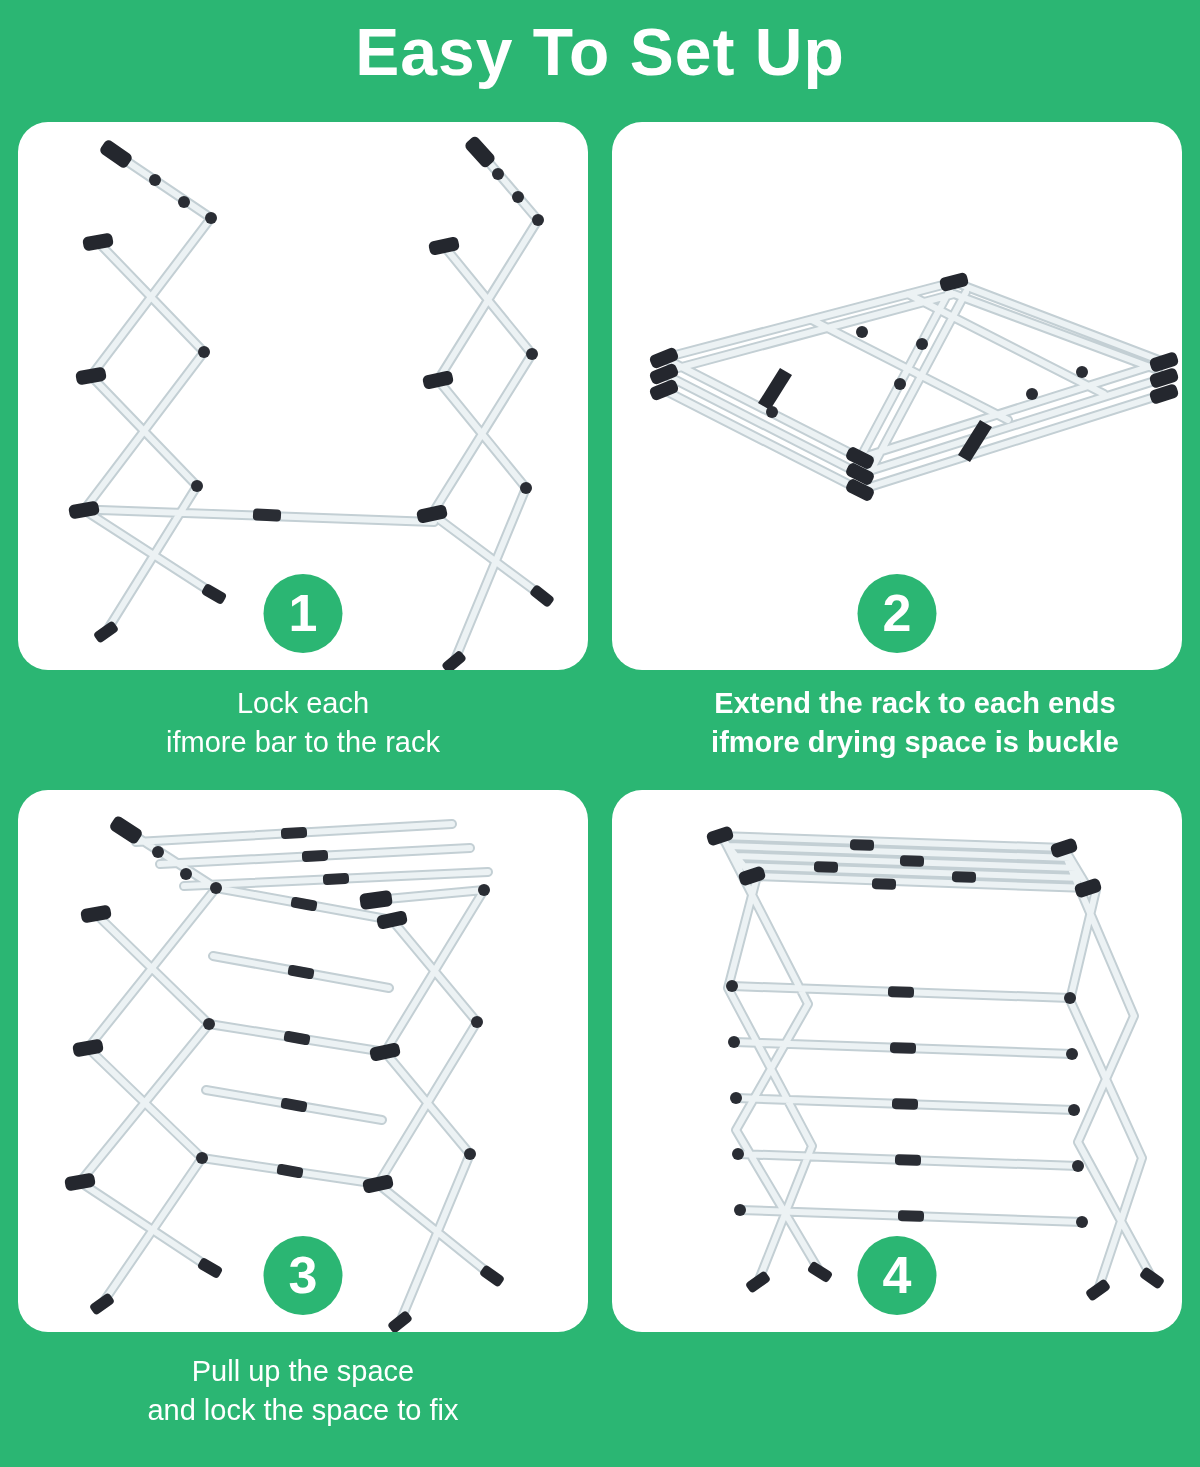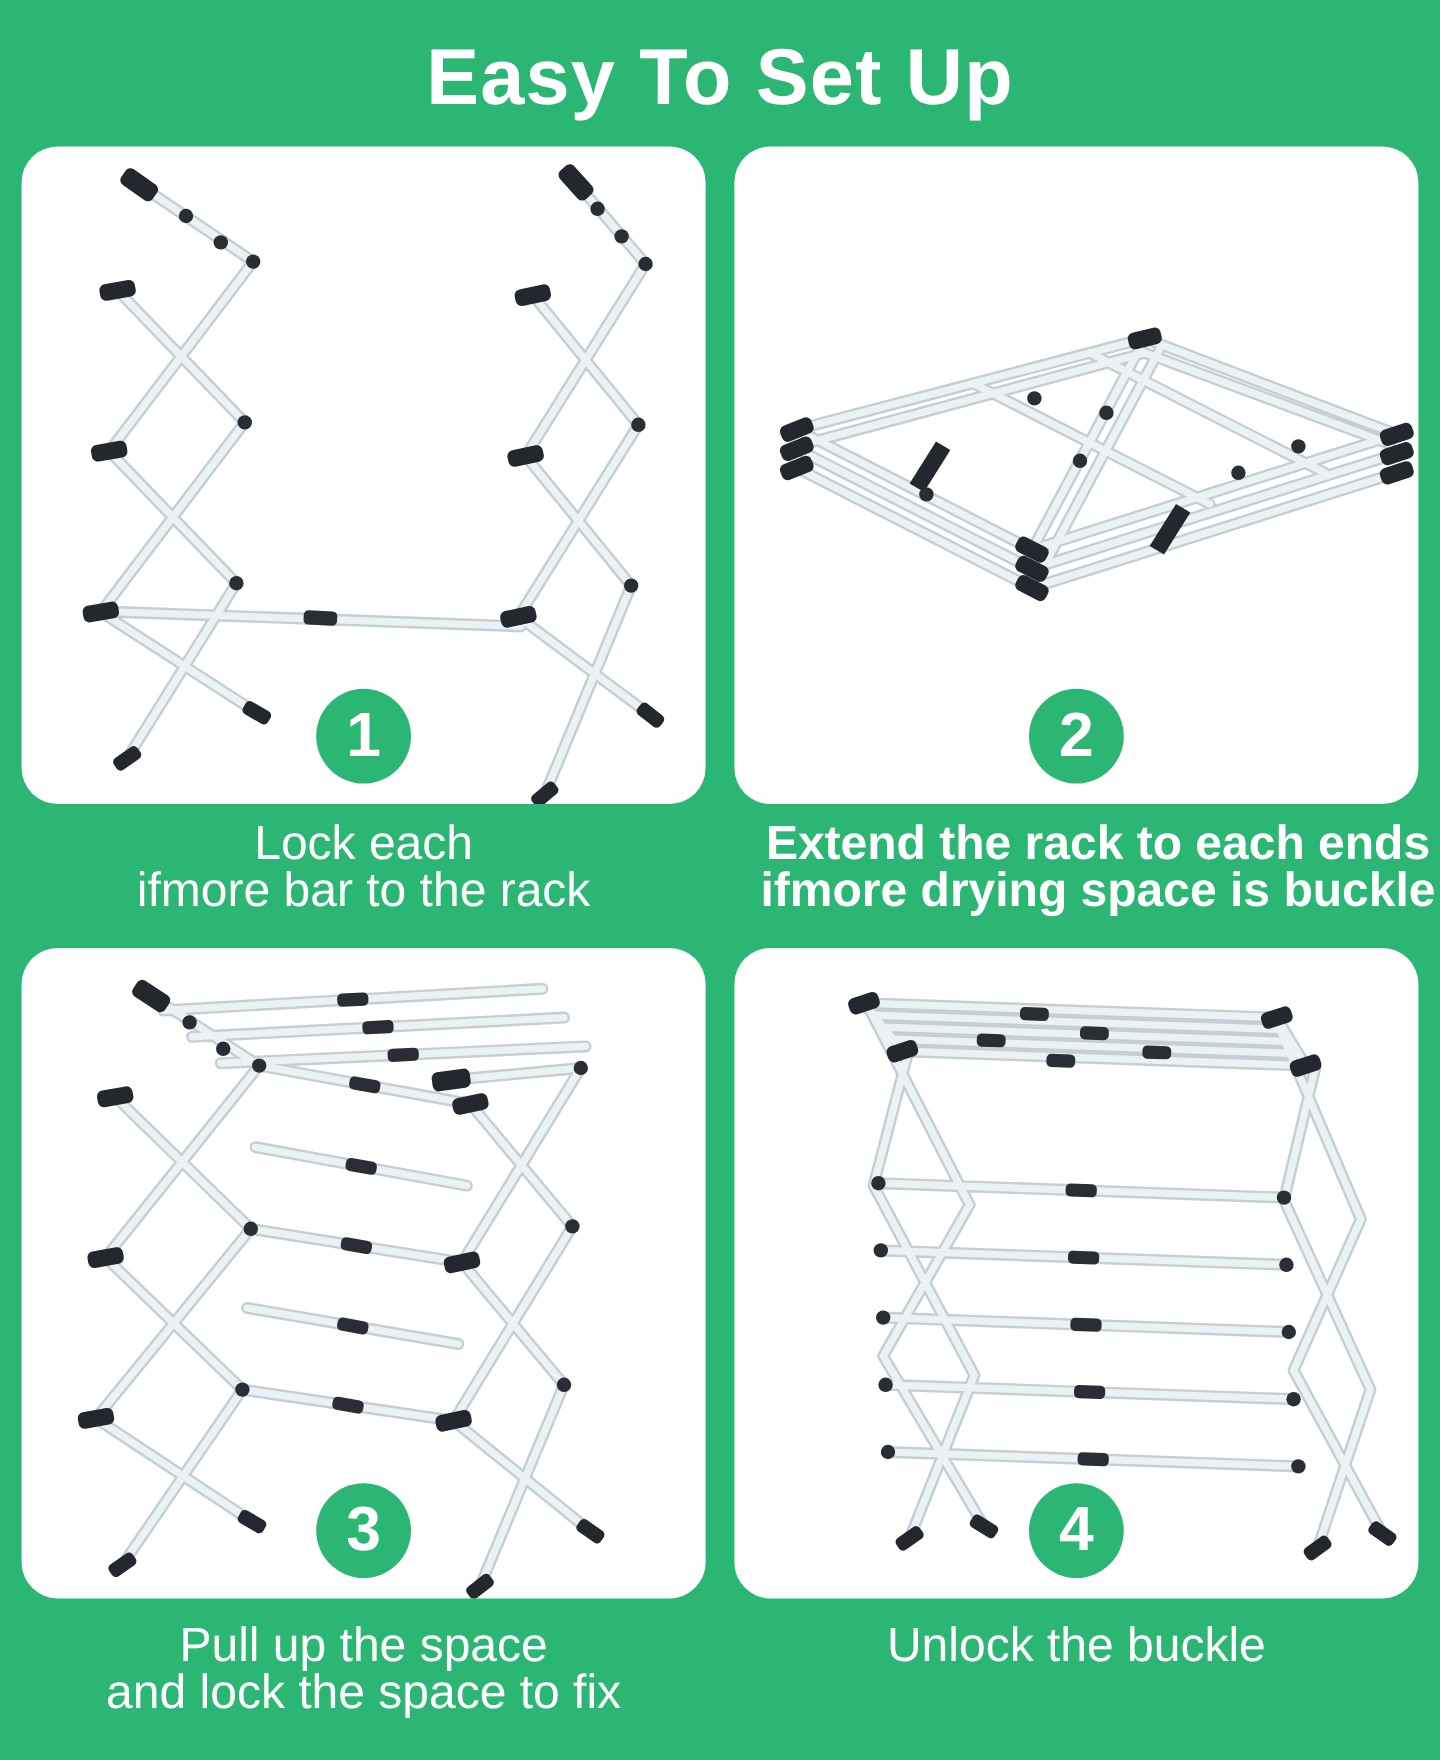--- a/index.html
+++ b/index.html
@@ -4,21 +4,21 @@
 <style>
   html,body { margin:0; padding:0; }
   .page {
     position:relative;
     width:1200px; height:1467px;
     background:#2bb673;
     font-family:"Liberation Sans", sans-serif;
     overflow:hidden;
   }
   .title {
-    position:absolute; left:0; top:24px; width:1200px;
+    position:absolute; left:0; top:12px; width:1200px;
     text-align:center;
     color:#ffffff;
     font-size:66px; font-weight:bold; letter-spacing:1px;
     line-height:80px;
   }
   .card {
     position:absolute;
     background:#ffffff;
     border-radius:30px;
   }
@@ -33,21 +33,21 @@
     background:#2bb673;
     display:flex; align-items:center; justify-content:center;
   }
   .badge span {
     color:#ffffff; font-size:52px; font-weight:bold; line-height:1;
     transform:translateY(-1px);
   }
   .caption {
     position:absolute; width:570px;
     text-align:center; color:#ffffff;
-    font-size:40px; line-height:39px; font-weight:400;
+    font-size:29px; line-height:39px; font-weight:400;
   }
   .caption-1 { left:18px;  top:684px; }
   .caption-2 { left:630px; top:684px;font-weight:bold; }
   .caption-3 { left:18px;  top:1352px; }
   .caption-4 { left:612px; top:1352px; }
   
   .t1 { stroke:#c3cfd4; stroke-width:10; fill:none; stroke-linecap:round; stroke-linejoin:round; }
   .t2 { stroke:#ecf2f4; stroke-width:6;  fill:none; stroke-linecap:round; stroke-linejoin:round; }
   .cap  { fill:#24272e; }
   .clip { fill:#2a2d34; }
@@ -244,16 +244,15 @@
   </div>
   <div class="caption caption-2">
     <div>Extend the rack to each ends</div>
     <div>ifmore drying space is buckle</div>
   </div>
   <div class="caption caption-3">
     <div>Pull up the space</div>
     <div>and lock the space to fix</div>
   </div>
   <div class="caption caption-4">
-    <div>Unlock the buckle</div>
   </div>
 
 </div>
 
 </body></html>

